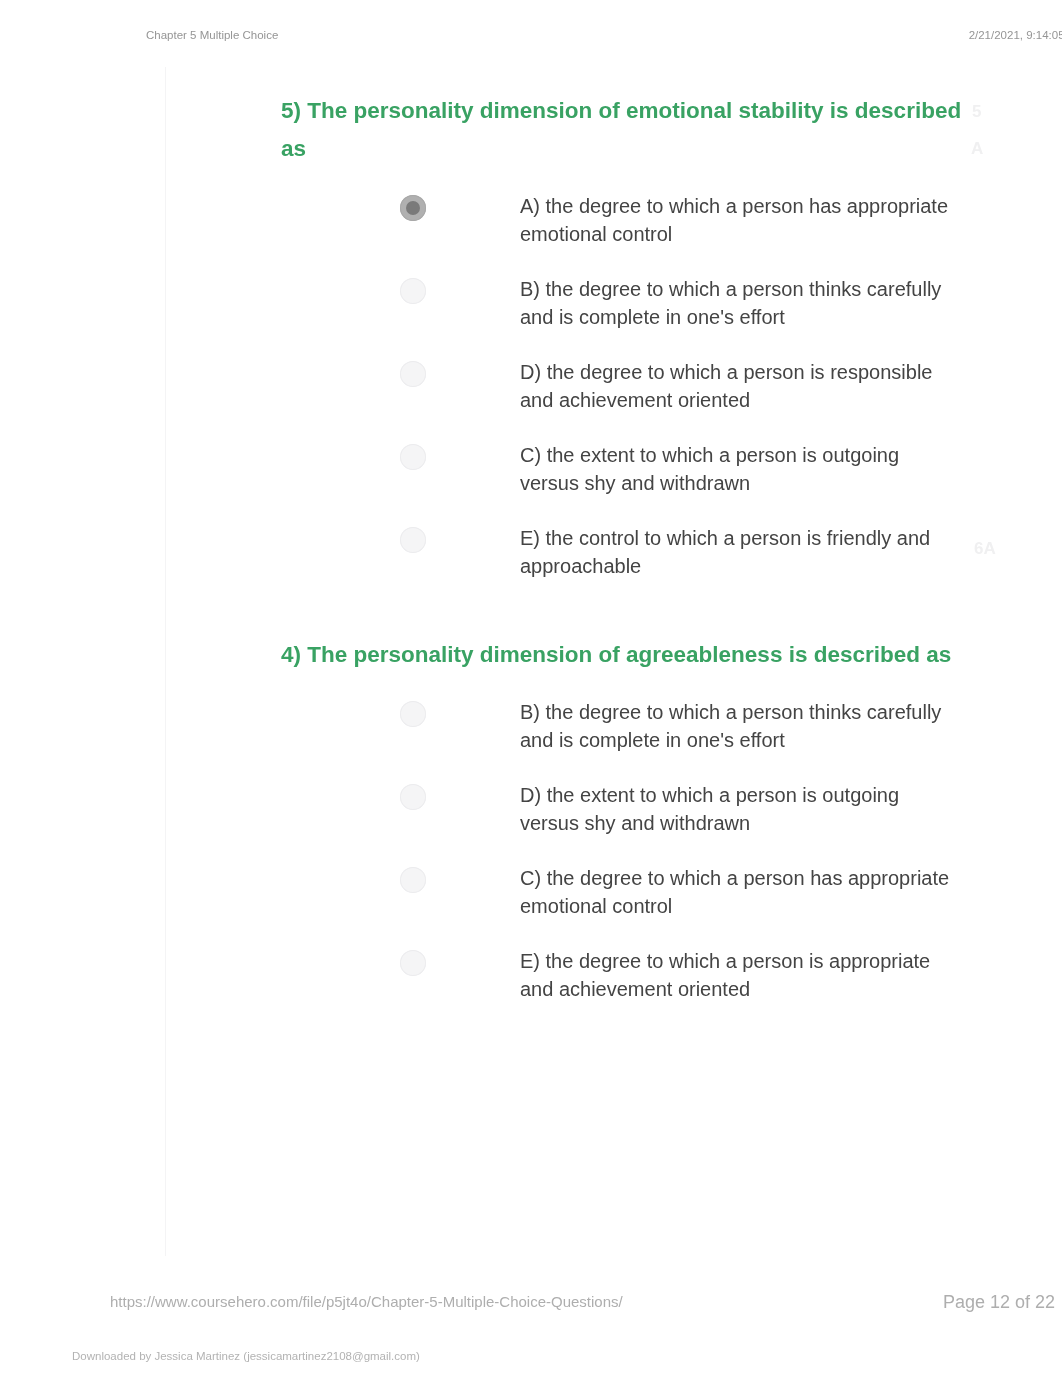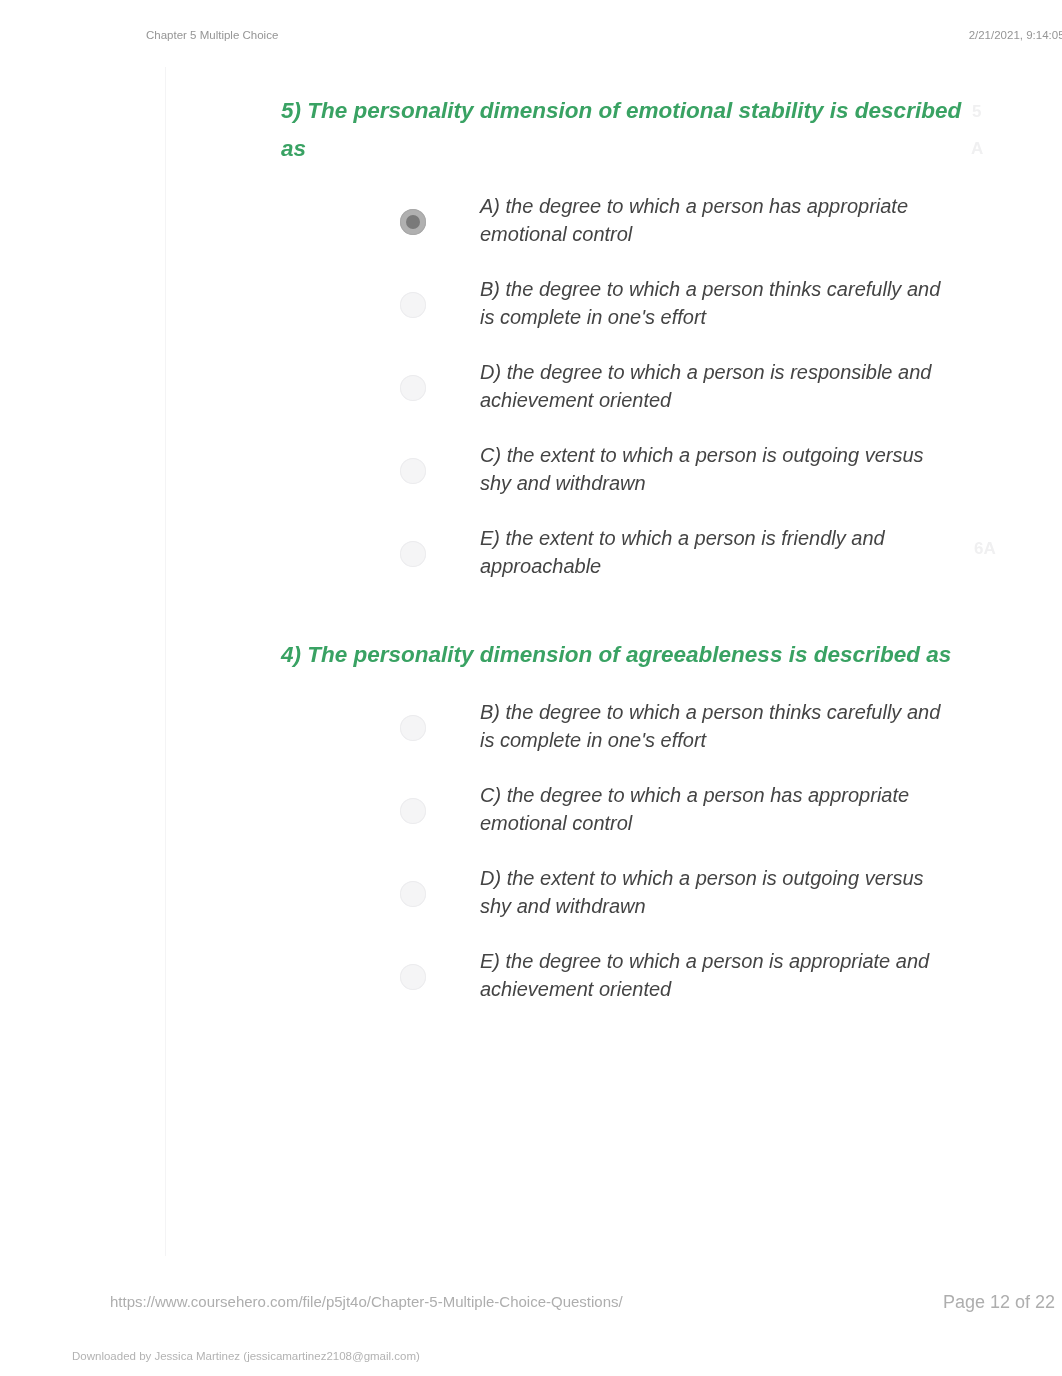--- a/index.html
+++ b/index.html
@@ -13,31 +13,31 @@
   }
   #root { position:relative; width:1062px; height:1376px; background:#ffffff; }
 
   
   .hdr { position:absolute; left:0; top:0; width:1062px; height:58px; }
   .hdr-left  { position:absolute; left:38px;  top:29px; font-size:11.5px; color:#959595; white-space:nowrap; }
   .hdr-right { position:absolute; right:49px; top:29px; font-size:11.5px; color:#959595; white-space:nowrap; }
 
   
   .sheet { position:absolute; left:93px; top:67px; width:898px; height:1189px;
-           background:#ffffff; border-left:1px solid #f4f4f5; border-right:1px solid #f4f4f5;font-style:italic; }
+           background:#ffffff; border-left:1px solid #f4f4f5; border-right:1px solid #f4f4f5; }
 
   .content { position:absolute; left:43px; top:25px; width:706px; }
 
   
   .qblock { position:relative; }
   .qblock + .qblock { margin-top:56px; }
   .qtitle { color:#39a263; font-weight:bold; font-size:22.5px; line-height:38px; margin:0; width:686px; }
 
   .opts { margin-top:24px; padding-left:11px; }
-  .opt  { display:flex; align-items:center; margin-top:27px; }
+  .opt  { display:flex; align-items:flex-start; margin-top:27px;gap:40px; }
   .opt:first-child { margin-top:0; }
 
   .radio { width:26px; height:26px; border-radius:50%; background:#f5f5f6;
            box-shadow: inset 0 0 0 1px #ececee;
            flex:0 0 auto; margin-right:18px; margin-top:3px; position:relative; }
   .radio.sel { background:#b0b0b0; box-shadow:inset 0 0 0 1px #a8a8a8; }
   .radio.sel::after { content:""; position:absolute; left:6px; top:6px; width:14px; height:14px;
                       border-radius:50%; background:#7a7a7a; }
   .otext { font-size:20px; color:#444444; line-height:28px; width:655px; }
 
@@ -76,38 +76,38 @@
             <label class="opt">
               <span class="radio"></span>
               <span class="otext">D) the degree to which a person is responsible and achievement oriented</span>
             </label>
             <label class="opt">
               <span class="radio"></span>
               <span class="otext">C) the extent to which a person is outgoing versus shy and withdrawn</span>
             </label>
             <label class="opt">
               <span class="radio"></span>
-              <span class="otext">E) the extent to which a person is friendly and approachable</span>
+              <span class="otext">E) the control to which a person is friendly and approachable</span>
             </label>
           </div>
         </div>
         <div class="qblock">
           <div class="qtitle">4) The personality dimension of agreeableness is described as</div>
           <div class="opts">
             <label class="opt">
               <span class="radio"></span>
               <span class="otext">B) the degree to which a person thinks carefully and is complete in one's effort</span>
             </label>
             <label class="opt">
               <span class="radio"></span>
-              <span class="otext">C) the degree to which a person has appropriate emotional control</span>
+              <span class="otext">D) the extent to which a person is outgoing versus shy and withdrawn</span>
             </label>
             <label class="opt">
               <span class="radio"></span>
-              <span class="otext">D) the extent to which a person is outgoing versus shy and withdrawn</span>
+              <span class="otext">C) the degree to which a person has appropriate emotional control</span>
             </label>
             <label class="opt">
               <span class="radio"></span>
               <span class="otext">E) the degree to which a person is appropriate and achievement oriented</span>
             </label>
           </div>
         </div>
       </div>
   </div>
 

